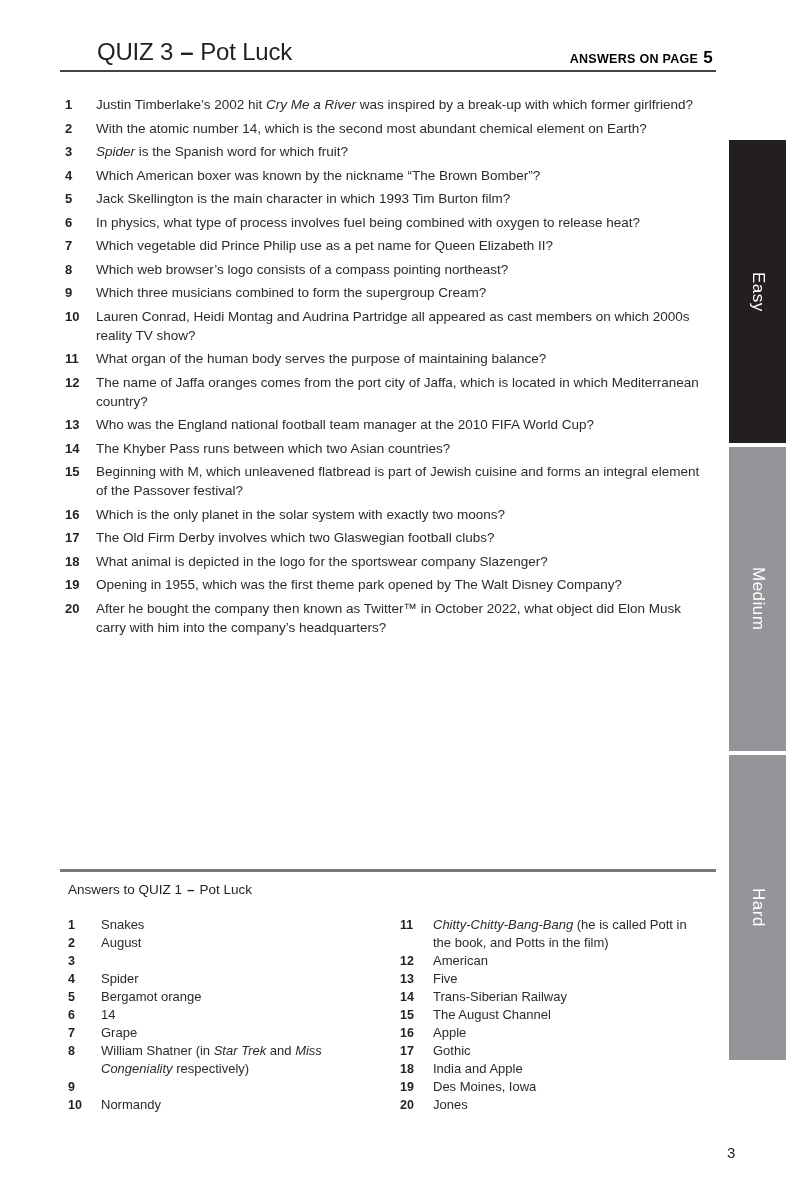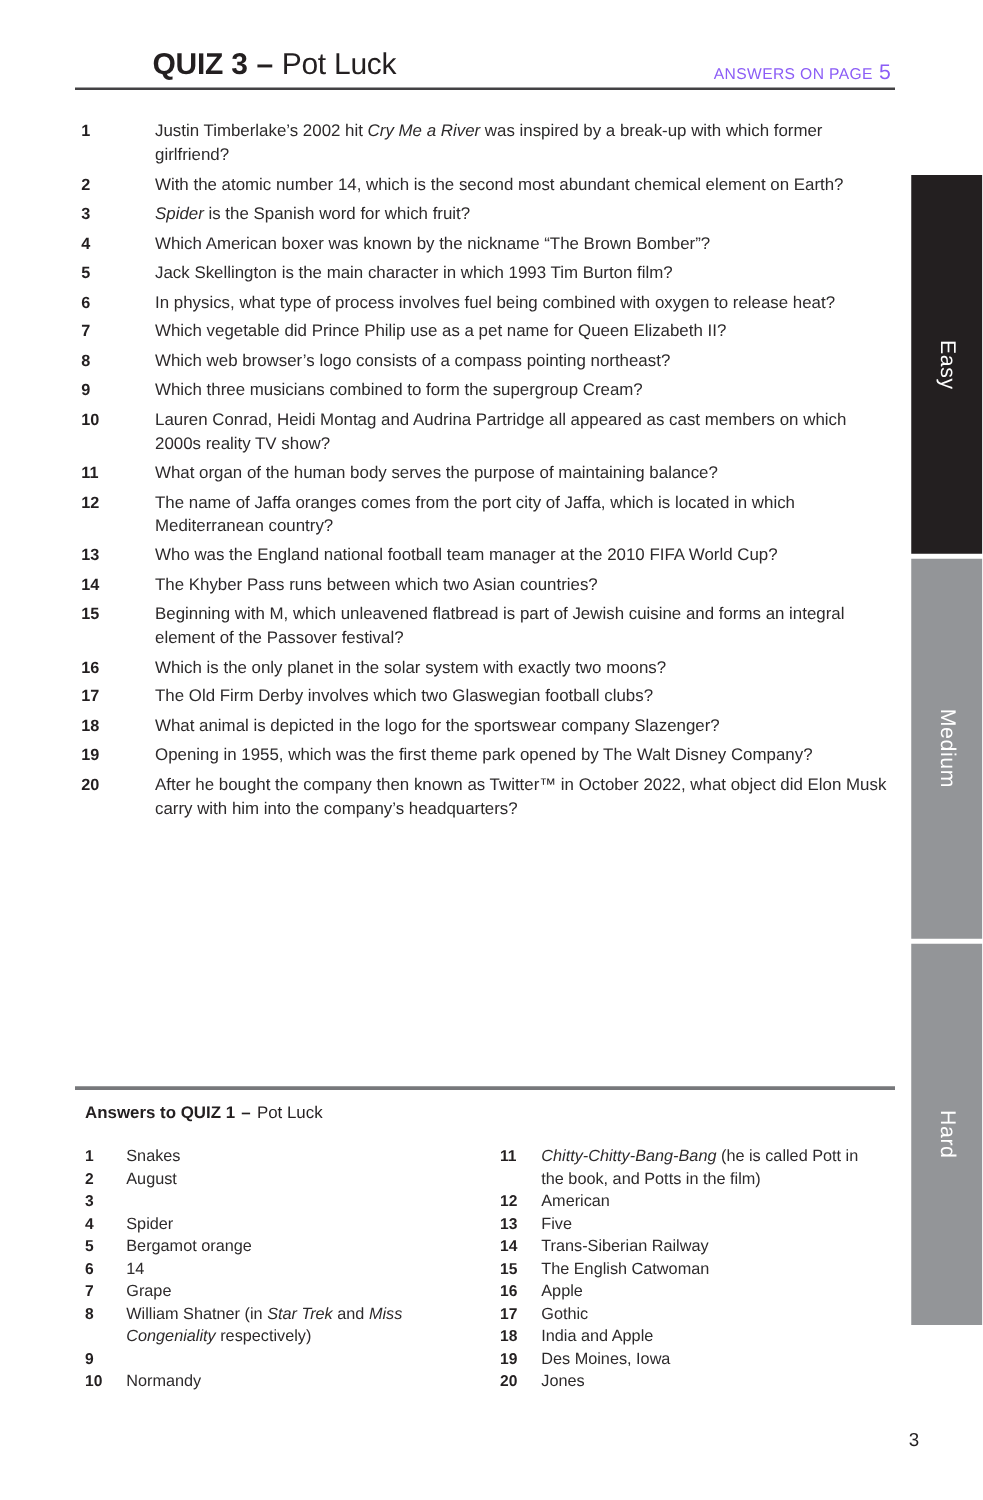--- a/index.html
+++ b/index.html
@@ -2,46 +2,46 @@
 <html><head>
 <meta charset="utf-8">
 <style>
   * { margin:0; padding:0; box-sizing:border-box; }
   html,body { background:#ffffff; }
   body { font-family:"Liberation Sans","DejaVu Sans",sans-serif; color:#2d2a2b; }
   .page { position:relative; width:786px; height:1200px; background:#ffffff; overflow:hidden; }
 
   
   .title { position:absolute; top:38px; left:97px; font-size:24px; letter-spacing:-0.2px; color:#231f20; white-space:nowrap; }
-  .title .b { font-weight:700;margin-left:25px; }
+  .title .b { font-weight:400; }
   .title .sep { font-weight:700; margin:0 7px; }
   .title .light { font-weight:400; }
-  .answers-ref { position:absolute; top:48px; right:73px; color:#8b5cf6; font-weight:400; font-size:12.5px; letter-spacing:0.3px; white-space:nowrap; }
+  .answers-ref { position:absolute; top:48px; right:73px; color:#000000; font-weight:700; font-size:12.5px; letter-spacing:0.3px; white-space:nowrap; }
   .answers-ref .pg { font-size:17px; margin-left:5px; }
   .rule-top { position:absolute; top:70px; left:60px; width:656px; height:2px; background:#434244; }
 
   
   .questions { position:absolute; top:95px; left:65px; width:650px; }
   .q-row { display:flex; margin-bottom:4.5px; font-size:13.5px; line-height:19px; }
   .q-num { width:31px; flex:0 0 31px; font-weight:700; color:#231f20; font-size:13px; }
-  .q-text { width:616px;margin-left:28px; }
+  .q-text { width:616px; }
   .it { font-style:italic; }
 
   
   .tabs { position:absolute; top:0; right:0; width:57px; height:1200px; }
   .tab { position:absolute; right:0; width:57px; display:flex; align-items:center; justify-content:center; }
   .tab-label { writing-mode:vertical-rl; text-orientation:mixed; color:#ffffff; font-size:17px; letter-spacing:0.5px; }
   div.tab:nth-of-type(1) { top:140px; height:303px; }
   div.tab:nth-of-type(2) { top:447px; height:304px; }
   div.tab:nth-of-type(3) { top:755px; height:305px; }
 
   
   .rule-answers { position:absolute; top:869px; left:60px; width:656px; height:3px; background:#77787b; }
   .answers-heading { position:absolute; top:882px; left:68px; font-size:13.5px; color:#231f20; white-space:nowrap; }
-  .answers-heading .b { font-weight:700; }
+  .answers-heading .b { font-weight:400; }
   .answers-heading .sep { font-weight:700; margin:0 5px; }
   .ans-col { position:absolute; top:916px; }
   .ans-col.left { left:68px; width:320px; }
   .ans-col.right { left:400px; width:330px; }
   .a-row { display:flex; font-size:13px; line-height:18px; }
   .a-num { width:33px; flex:0 0 33px; font-weight:700; color:#231f20; font-size:12.5px; }
   .ans-col.left  .a-text { width:232px; }
   .ans-col.right .a-text { width:275px; }
 
   
@@ -254,21 +254,21 @@
         <span class="a-text"><span>Five</span></span>
       </div>
 
       <div class="a-row">
         <span class="a-num">14</span>
         <span class="a-text"><span>Trans-Siberian Railway</span></span>
       </div>
 
       <div class="a-row">
         <span class="a-num">15</span>
-        <span class="a-text"><span>The English Catwoman</span></span>
+        <span class="a-text"><span>The August Channel</span></span>
       </div>
 
       <div class="a-row">
         <span class="a-num">16</span>
         <span class="a-text"><span>Apple</span></span>
       </div>
 
       <div class="a-row">
         <span class="a-num">17</span>
         <span class="a-text"><span>Gothic</span></span>

